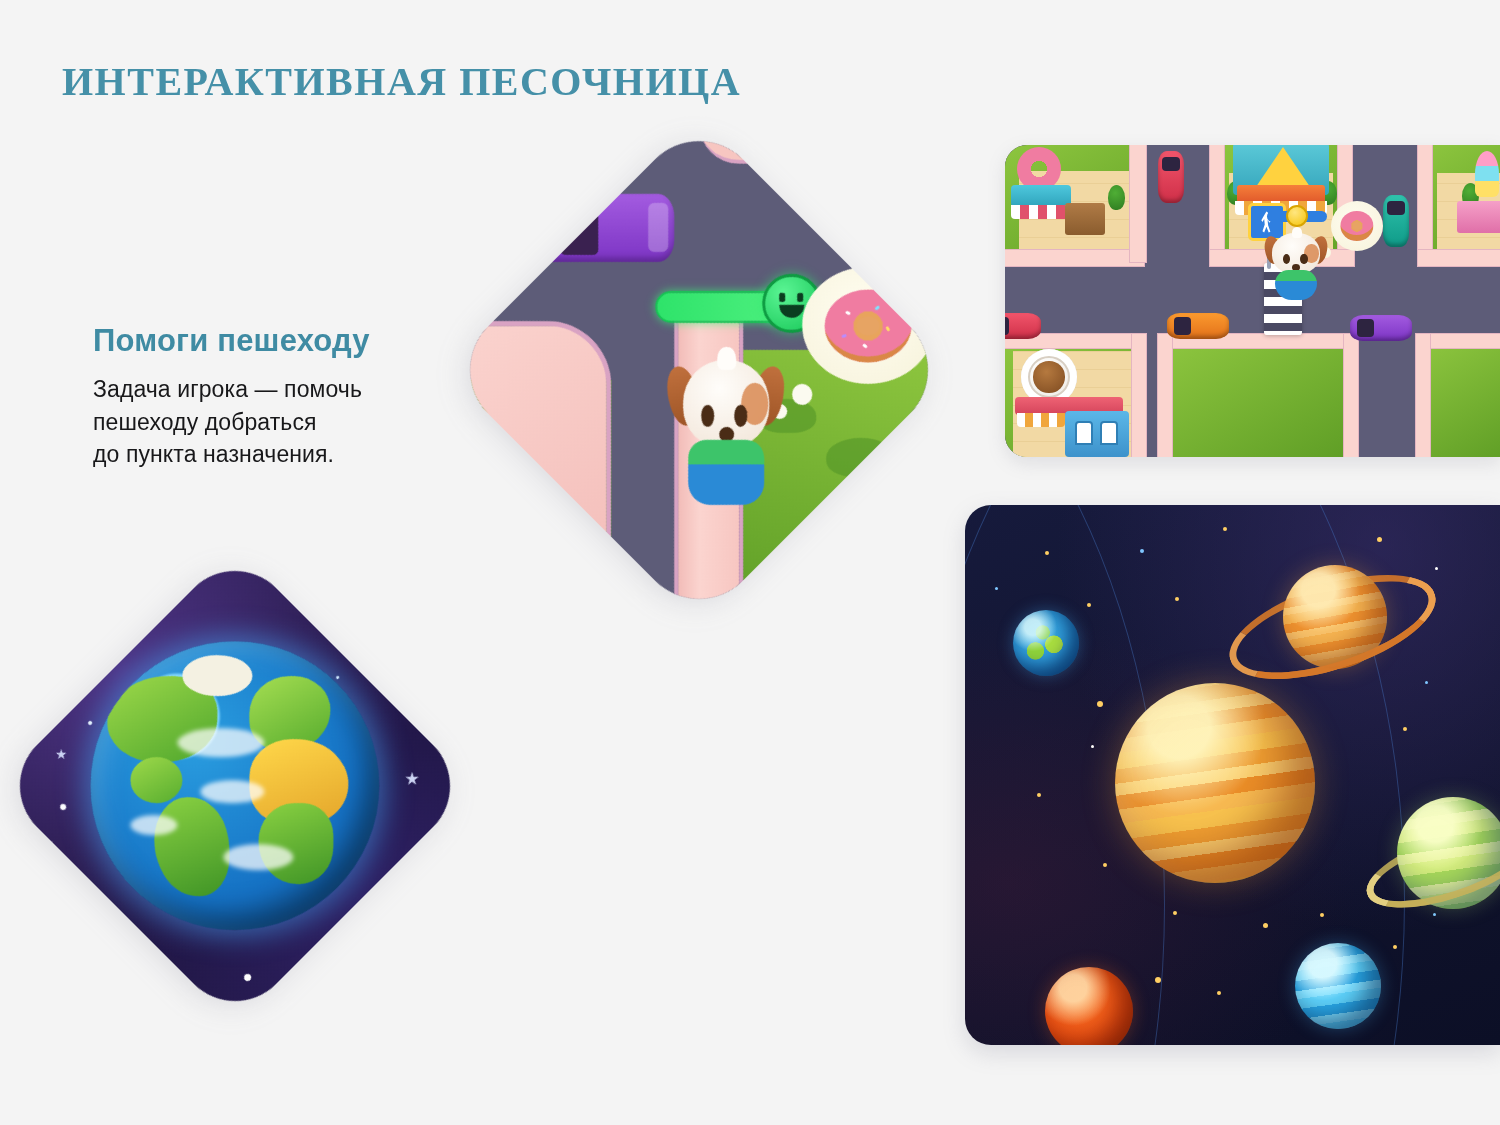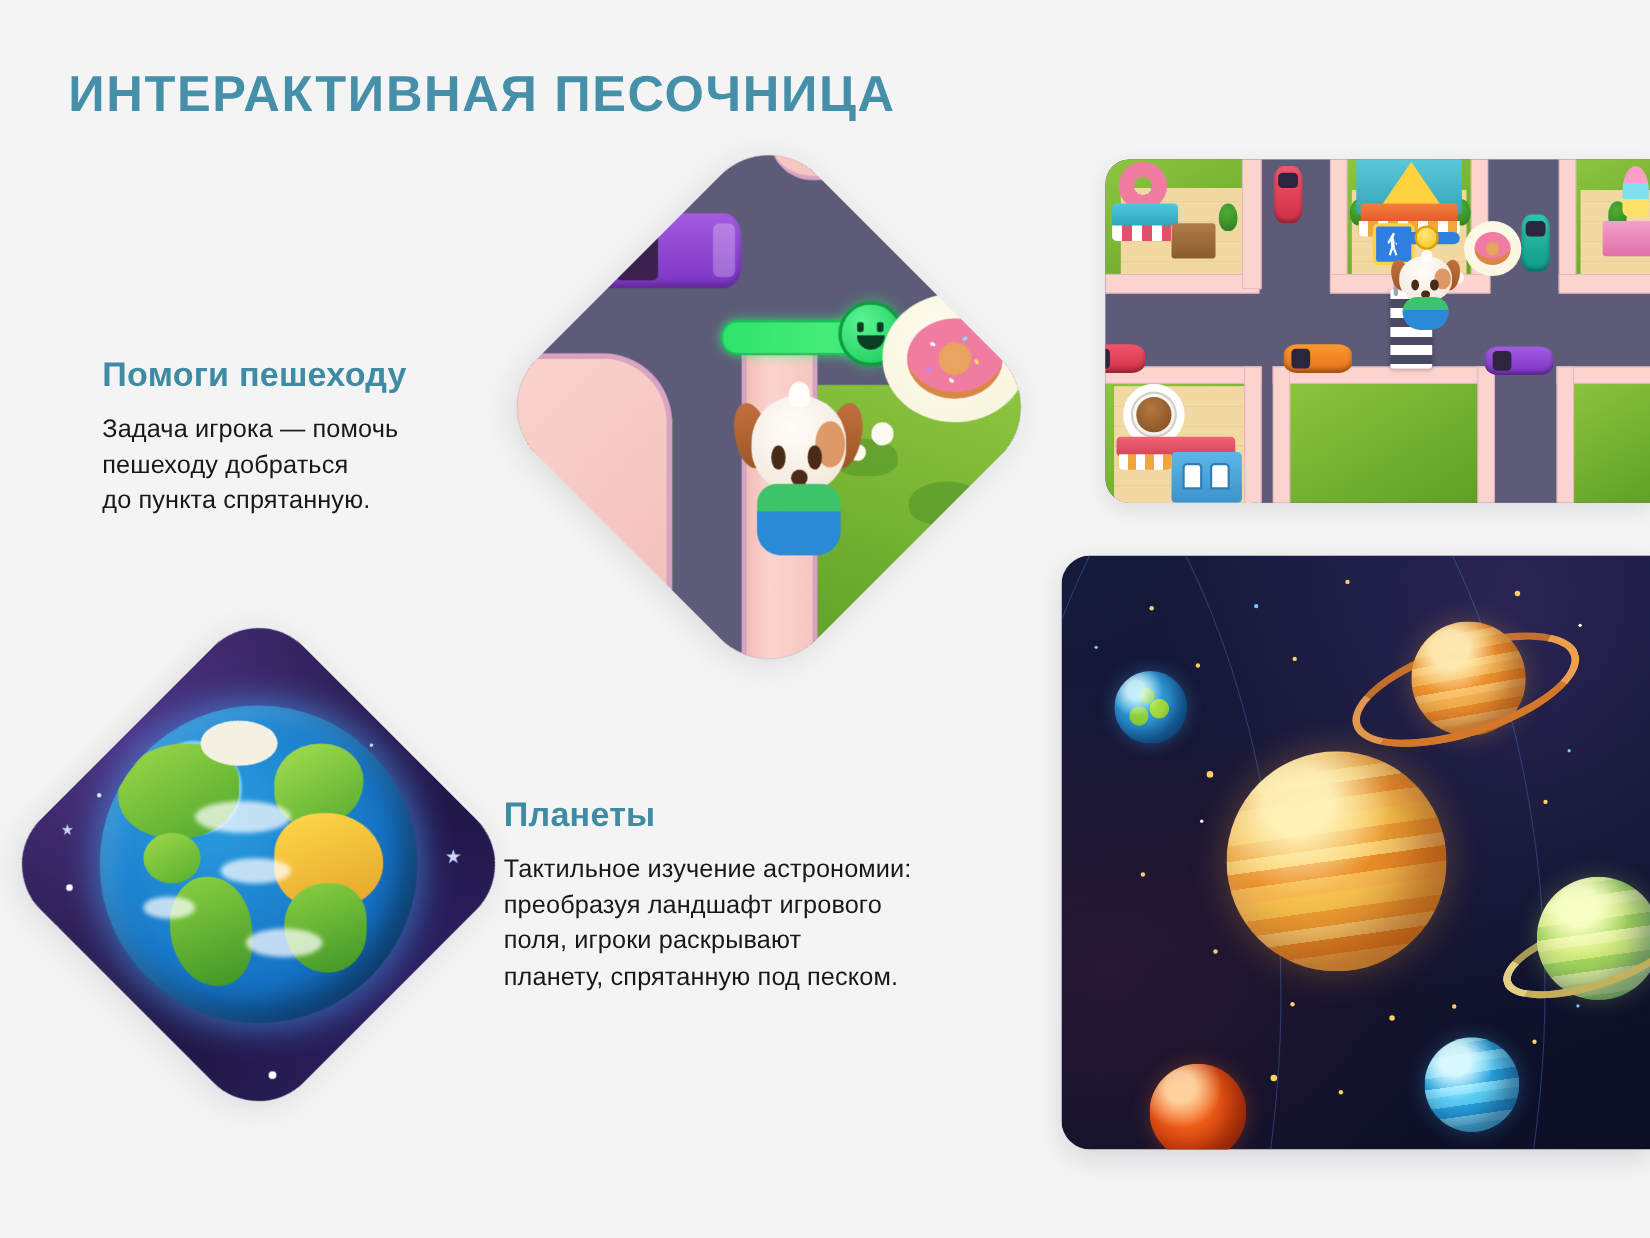--- a/index.html
+++ b/index.html
@@ -7,23 +7,23 @@
     width:1500px; height:1125px;
     background:#f4f4f4;
     font-family:"Liberation Sans", sans-serif;
     overflow:hidden;
   }
   #slide { position:relative; width:1500px; height:1125px; background:#f4f4f4; }
 
   
   #page-title {
     position:absolute; left:62px; top:58px;
-    font-size:46px; font-weight:bold; letter-spacing:1.5px;
+    font-size:40px; font-weight:bold; letter-spacing:1.5px;
     color:#4590a8;
-    font-family:Liberation Sans, sans-serif;
+    font-family:Liberation Serif, serif;
   }
 
   
   .feature-heading {
     font-size:31px; font-weight:bold; color:#3f8ba3;
     letter-spacing:.2px; line-height:1.1;margin-top:26px;
   }
   .feature-body {
     font-size:23px; color:#18181a; line-height:1.42; letter-spacing:.1px;
     margin-top:15px; white-space:pre-line;
@@ -259,30 +259,23 @@
 <body>
 
 <div id="slide">
 
   <div id="page-title">ИНТЕРАКТИВНАЯ ПЕСОЧНИЦА</div>
 
   <div id="block-pedestrian">
     <div class="feature-heading">Помоги пешеходу</div>
     <div class="feature-body">Задача игрока — помочь
 пешеходу добраться
-до пункта спрятанную.</div>
+до пункта назначения.</div>
   </div>
 
-  <div id="block-planets">
-    <div class="feature-heading">Планеты</div>
-    <div class="feature-body">Тактильное изучение астрономии:
-преобразуя ландшафт игрового
-поля, игроки раскрывают
-планету, спрятанную под песком.</div>
-  </div>
 
   <div id="diamond-pedestrian">
     <div class="dia-clip">
       <div class="dia-inner">
         <div class="ped-road"></div>
         <div class="ped-grass-l"></div>
         <div class="ped-grass-r"></div>
         <div class="ped-bush" style="left:62%;top:56%;width:12%;height:7%"></div>
         <div class="ped-bush" style="left:76%;top:64%;width:14%;height:8%"></div>
         <div class="ped-bush" style="left:4%;top:60%;width:12%;height:7%"></div>

